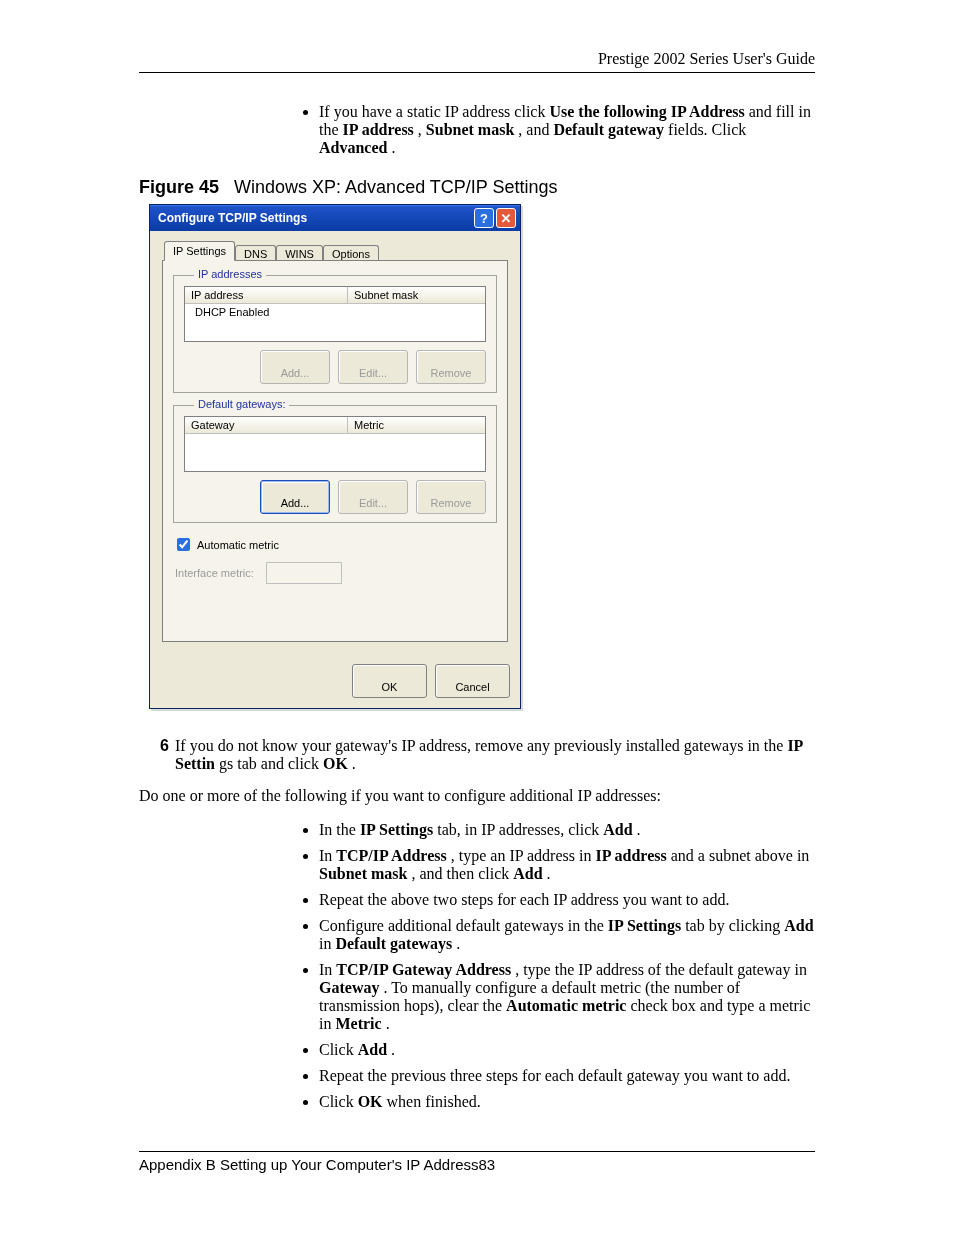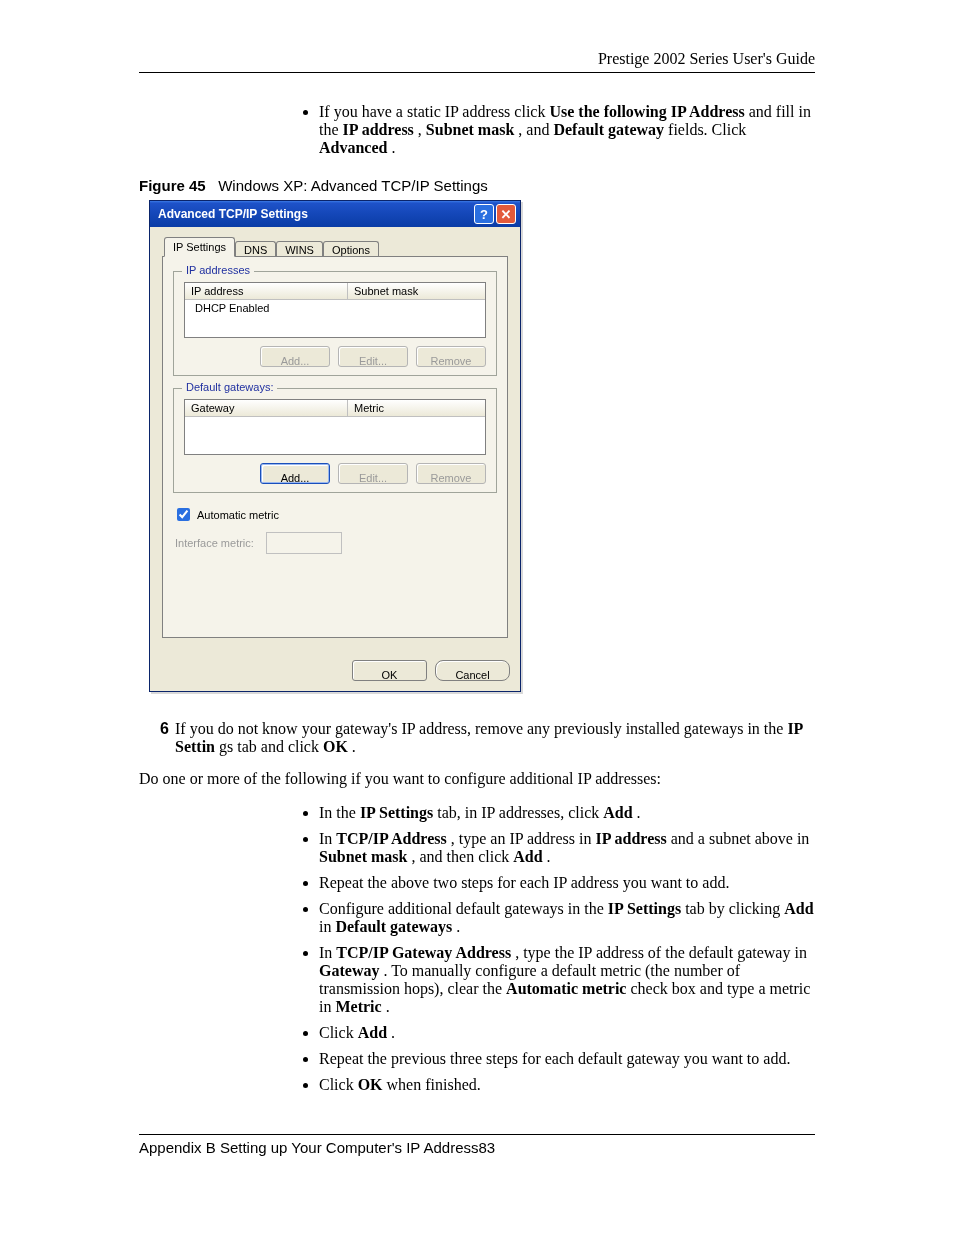--- a/index.html
+++ b/index.html
@@ -32,21 +32,21 @@
   }
   .bullet-block ul, .bullet-block2 ul {
     padding-left: 20px;
     margin: 0;
   }
   .bullet-block li, .bullet-block2 li {
     margin-bottom: 4px;
   }
   .figcap {
     font-family: Arial, Helvetica, sans-serif;
-    font-size: 15px;
+    font-size: 18px;
     margin: 6px 0 6px 0;
   }
   .figcap b { font-weight: bold; }
   .dialog-wrap {
     margin-left: 10px;
     margin-bottom: 28px;
   }
   
   .dialog {
     width: 370px;
@@ -117,21 +117,21 @@
     position: relative;
   }
   .groupbox {
     border: 1px solid #a0a49a;
     margin: 4px 0 12px 0;
     padding: 10px 10px 8px 10px;
     position: relative;
   }
   .groupbox .legend {
     position: absolute;
-    top: -8px; left: 8px;
+    top: -8px; left: 20px;
     background: #f5f3ea;
     padding: 0 4px;
     color: #2030a0;
     font-size: 11px;
   }
   .listview {
     border: 1px solid #808080;
     background: #fff;
     height: 54px;
   }
@@ -157,21 +157,21 @@
     margin-top: 8px;
   }
   .xp-btn {
     min-width: 70px;
     height: 21px;
     border: 1px solid #808080;
     background: #ece9d8;
     font-family: Tahoma, sans-serif;
     font-size: 11px;
     border-radius: 3px;
-    padding: 8px 6px;
+    padding: 16px 6px;
     box-shadow: inset 1px 1px 0 #fff;
   }
   .xp-btn:disabled, .xp-btn.disabled {
     color: #9a9a9a;
     border-color: #b5b5b5;
   }
   .xp-btn.default {
     border: 1px solid #1a4fbb;
     box-shadow: 0 0 0 1px #9ab8ef inset, inset 2px 2px 0 #fff;
   }
@@ -265,21 +265,21 @@
   </div>
 
   <div class="figcap">
     <b>Figure 45</b>
     &nbsp;&nbsp;<span>Windows XP: Advanced TCP/IP Settings</span>
   </div>
 
   <div class="dialog-wrap">
     <div class="dialog">
       <div class="titlebar">
-        <span class="title">Advanced TCP/IP Settings</span>
+        <span class="title">Configure TCP/IP Settings</span>
         <div class="tb-btn tb-help">?</div>
         <div class="tb-btn tb-close">✕</div>
       </div>
       <div class="dialog-body">
         <div class="tabstrip">
           <div class="tab active">IP Settings</div>
           <div class="tab">DNS</div>
           <div class="tab">WINS</div>
           <div class="tab">Options</div>
         </div>
@@ -322,21 +322,21 @@
           </div>
           <div class="metric-line">
             <label>Interface metric:</label>
             <input class="metric-input" disabled="" style="">
           </div>
 
         </div>
       </div>
       <div class="dialog-footer">
         <button class="xp-btn" style="min-width:75px;">OK</button>
-        <button class="xp-btn" style="min-width:75px;border-radius:8px;">Cancel</button>
+        <button class="xp-btn" style="min-width:75px;">Cancel</button>
       </div>
     </div>
   </div>
 
   <div class="step">
     <div class="num">6</div>
     <div class="txt">
       <span>If you do not know your gateway's IP address, remove any previously installed gateways in the </span>
       <b>IP Settin</b>
       <span>gs tab and click </span>

